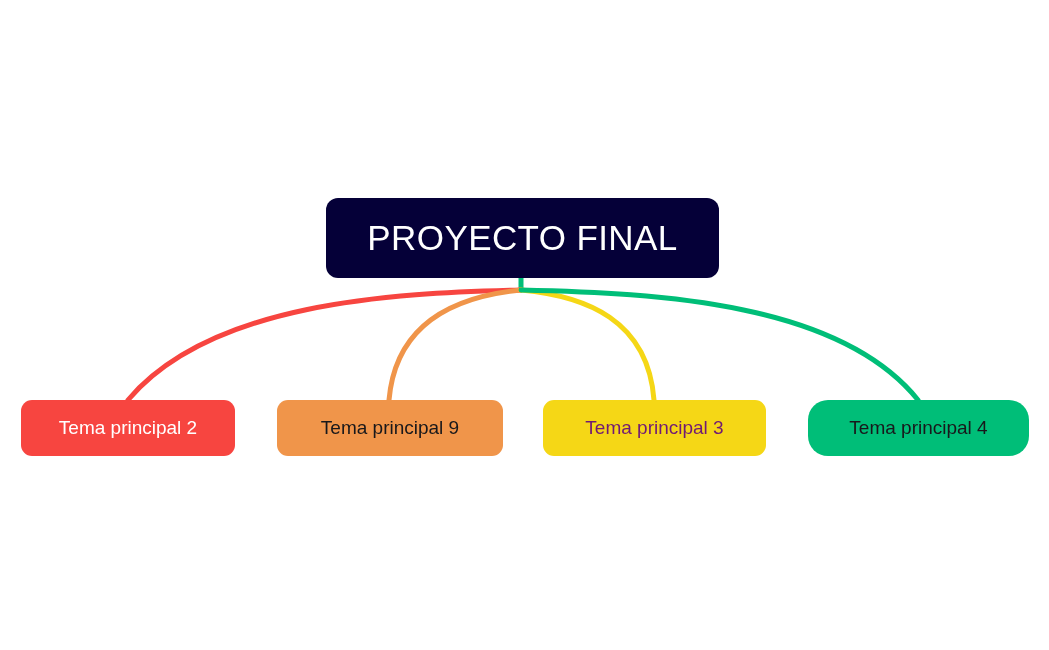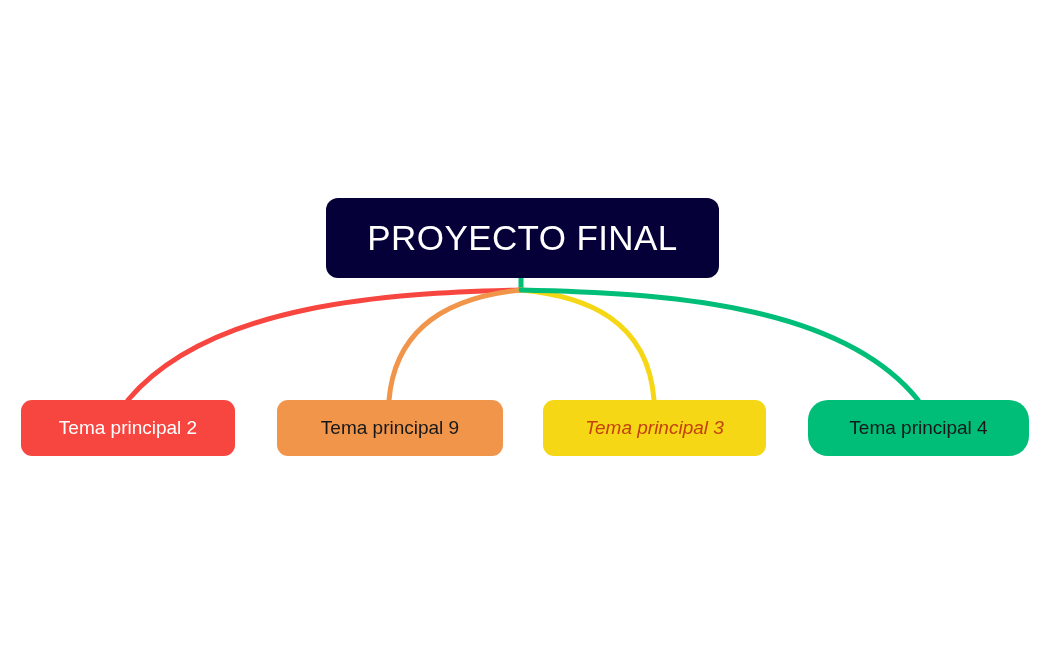--- a/index.html
+++ b/index.html
@@ -97,21 +97,21 @@
   </div>
 
   <div class="node child-node" id="child-node-1" style="background: rgb(247, 69, 64); color: rgb(255, 255, 255);">
     <span>Tema principal 2</span>
   </div>
 
   <div class="node child-node" id="child-node-2" style="background: rgb(240, 149, 74); color: rgb(24, 24, 27);">
     <span>Tema principal 9</span>
   </div>
 
-  <div class="node child-node" id="child-node-3" style="background: rgb(245, 215, 22); color: #c2410c; font-style: italic;">
+  <div class="node child-node" id="child-node-3" style="background: rgb(245, 215, 22); color: #701a75;">
     <span>Tema principal 3</span>
   </div>
 
   <div class="node child-node" id="child-node-4" style="background: rgb(0, 190, 120); color: rgb(24, 24, 27);">
     <span>Tema principal 4</span>
   </div>
 
 </div>
 
 </body></html>

